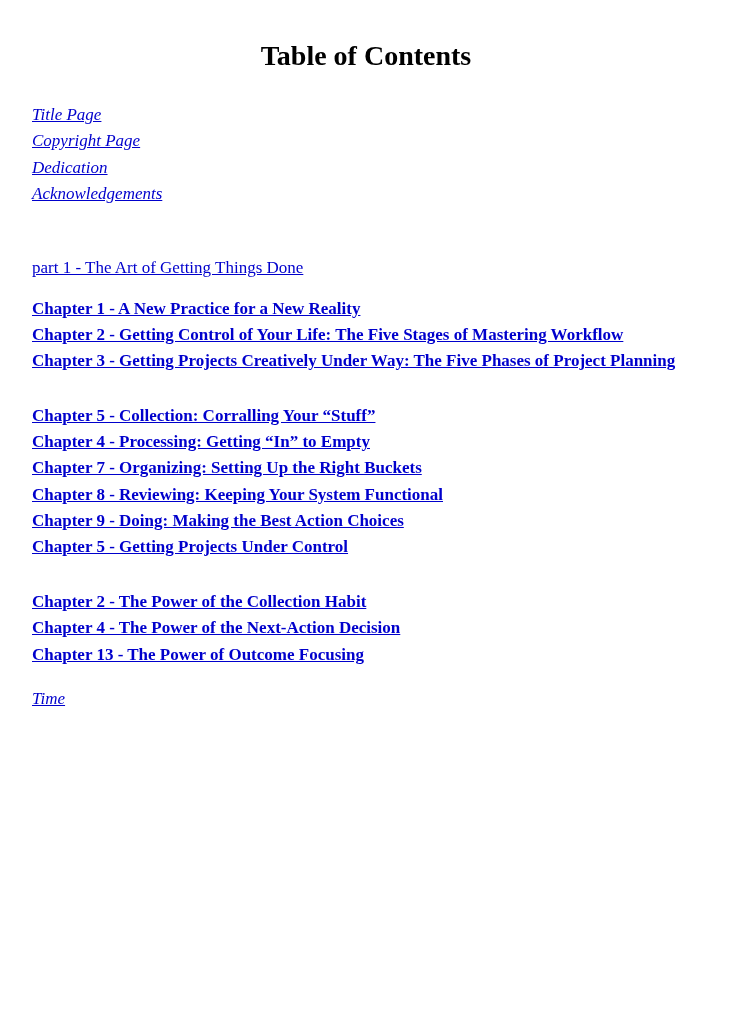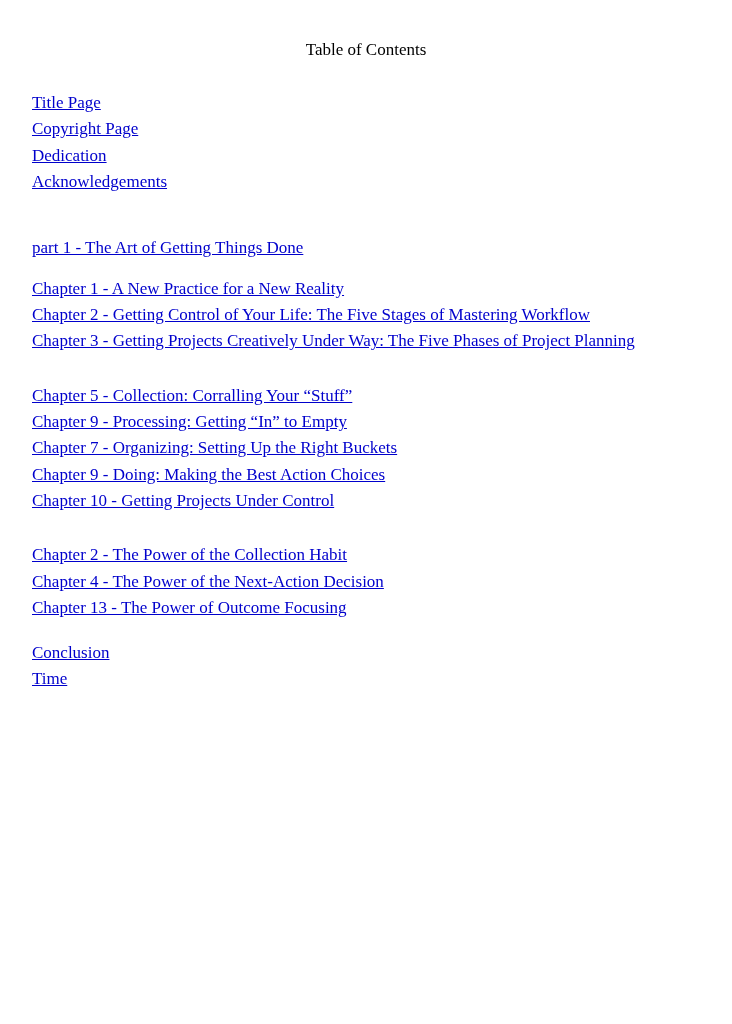--- a/index.html
+++ b/index.html
@@ -11,48 +11,50 @@
     body {
       background: #ffffff;
       font-family: Georgia, 'Times New Roman', serif;
       width: 732px;
       min-height: 1024px;
       padding: 40px 32px 40px 32px;
     }
 
     .page-title {
       text-align: center;
-      font-size: 17px;
-      font-weight: normal;
+      font-size: 28px;
+      font-weight: bold;
       color: #000000;
       margin-bottom: 30px;
     }
 
     .toc-section {
       margin-bottom: 8px;
     }
 
     .toc-link {
       display: block;
       color: #0000cc;
       text-decoration: underline;
+      font-style: italic;
       font-size: 17px;
       line-height: 1.55;
       cursor: pointer;
     }
 
     .toc-link.part-link {
       font-style: normal;
       font-size: 17px;
-      margin-top: 14px;
+      margin-top: 22px;
       margin-bottom: 4px;
     }
 
     .toc-link.chapter-link {
       font-style: normal;
+      font-weight: bold;
     }
 
     .spacer {
       height: 18px;
     }
 
     .spacer-sm {
       height: 10px;
     }
   </style>
@@ -76,33 +78,33 @@
   <a class="toc-link chapter-link">Chapter 1 - A New Practice for a New Reality</a>
   <a class="toc-link chapter-link">Chapter 2 - Getting Control of Your Life: The Five Stages of Mastering Workflow</a>
   <a class="toc-link chapter-link">Chapter 3 - Getting Projects Creatively Under Way: The Five Phases of Project Planning</a>
 </div>
 
 <div class="spacer"></div>
 
 <div>
   <div class="spacer-sm"></div>
   <a class="toc-link chapter-link">Chapter 5 - Collection: Corralling Your “Stuff”</a>
-  <a class="toc-link chapter-link">Chapter 9 - Processing: Getting “In” to Empty</a>
+  <a class="toc-link chapter-link">Chapter 4 - Processing: Getting “In” to Empty</a>
   <a class="toc-link chapter-link">Chapter 7 - Organizing: Setting Up the Right Buckets</a>
+  <a class="toc-link chapter-link">Chapter 8 - Reviewing: Keeping Your System Functional</a>
   <a class="toc-link chapter-link">Chapter 9 - Doing: Making the Best Action Choices</a>
-  <a class="toc-link chapter-link">Chapter 10 - Getting Projects Under Control</a>
+  <a class="toc-link chapter-link">Chapter 5 - Getting Projects Under Control</a>
 </div>
 
 <div class="spacer"></div>
 
 <div>
   <div class="spacer-sm"></div>
   <a class="toc-link chapter-link">Chapter 2 - The Power of the Collection Habit</a>
   <a class="toc-link chapter-link">Chapter 4 - The Power of the Next-Action Decision</a>
   <a class="toc-link chapter-link">Chapter 13 - The Power of Outcome Focusing</a>
 </div>
 
 <div class="spacer"></div>
 
 <div>
-  <a class="toc-link">Conclusion</a>
   <a class="toc-link">Time</a>
 </div>
 
 </body></html>

